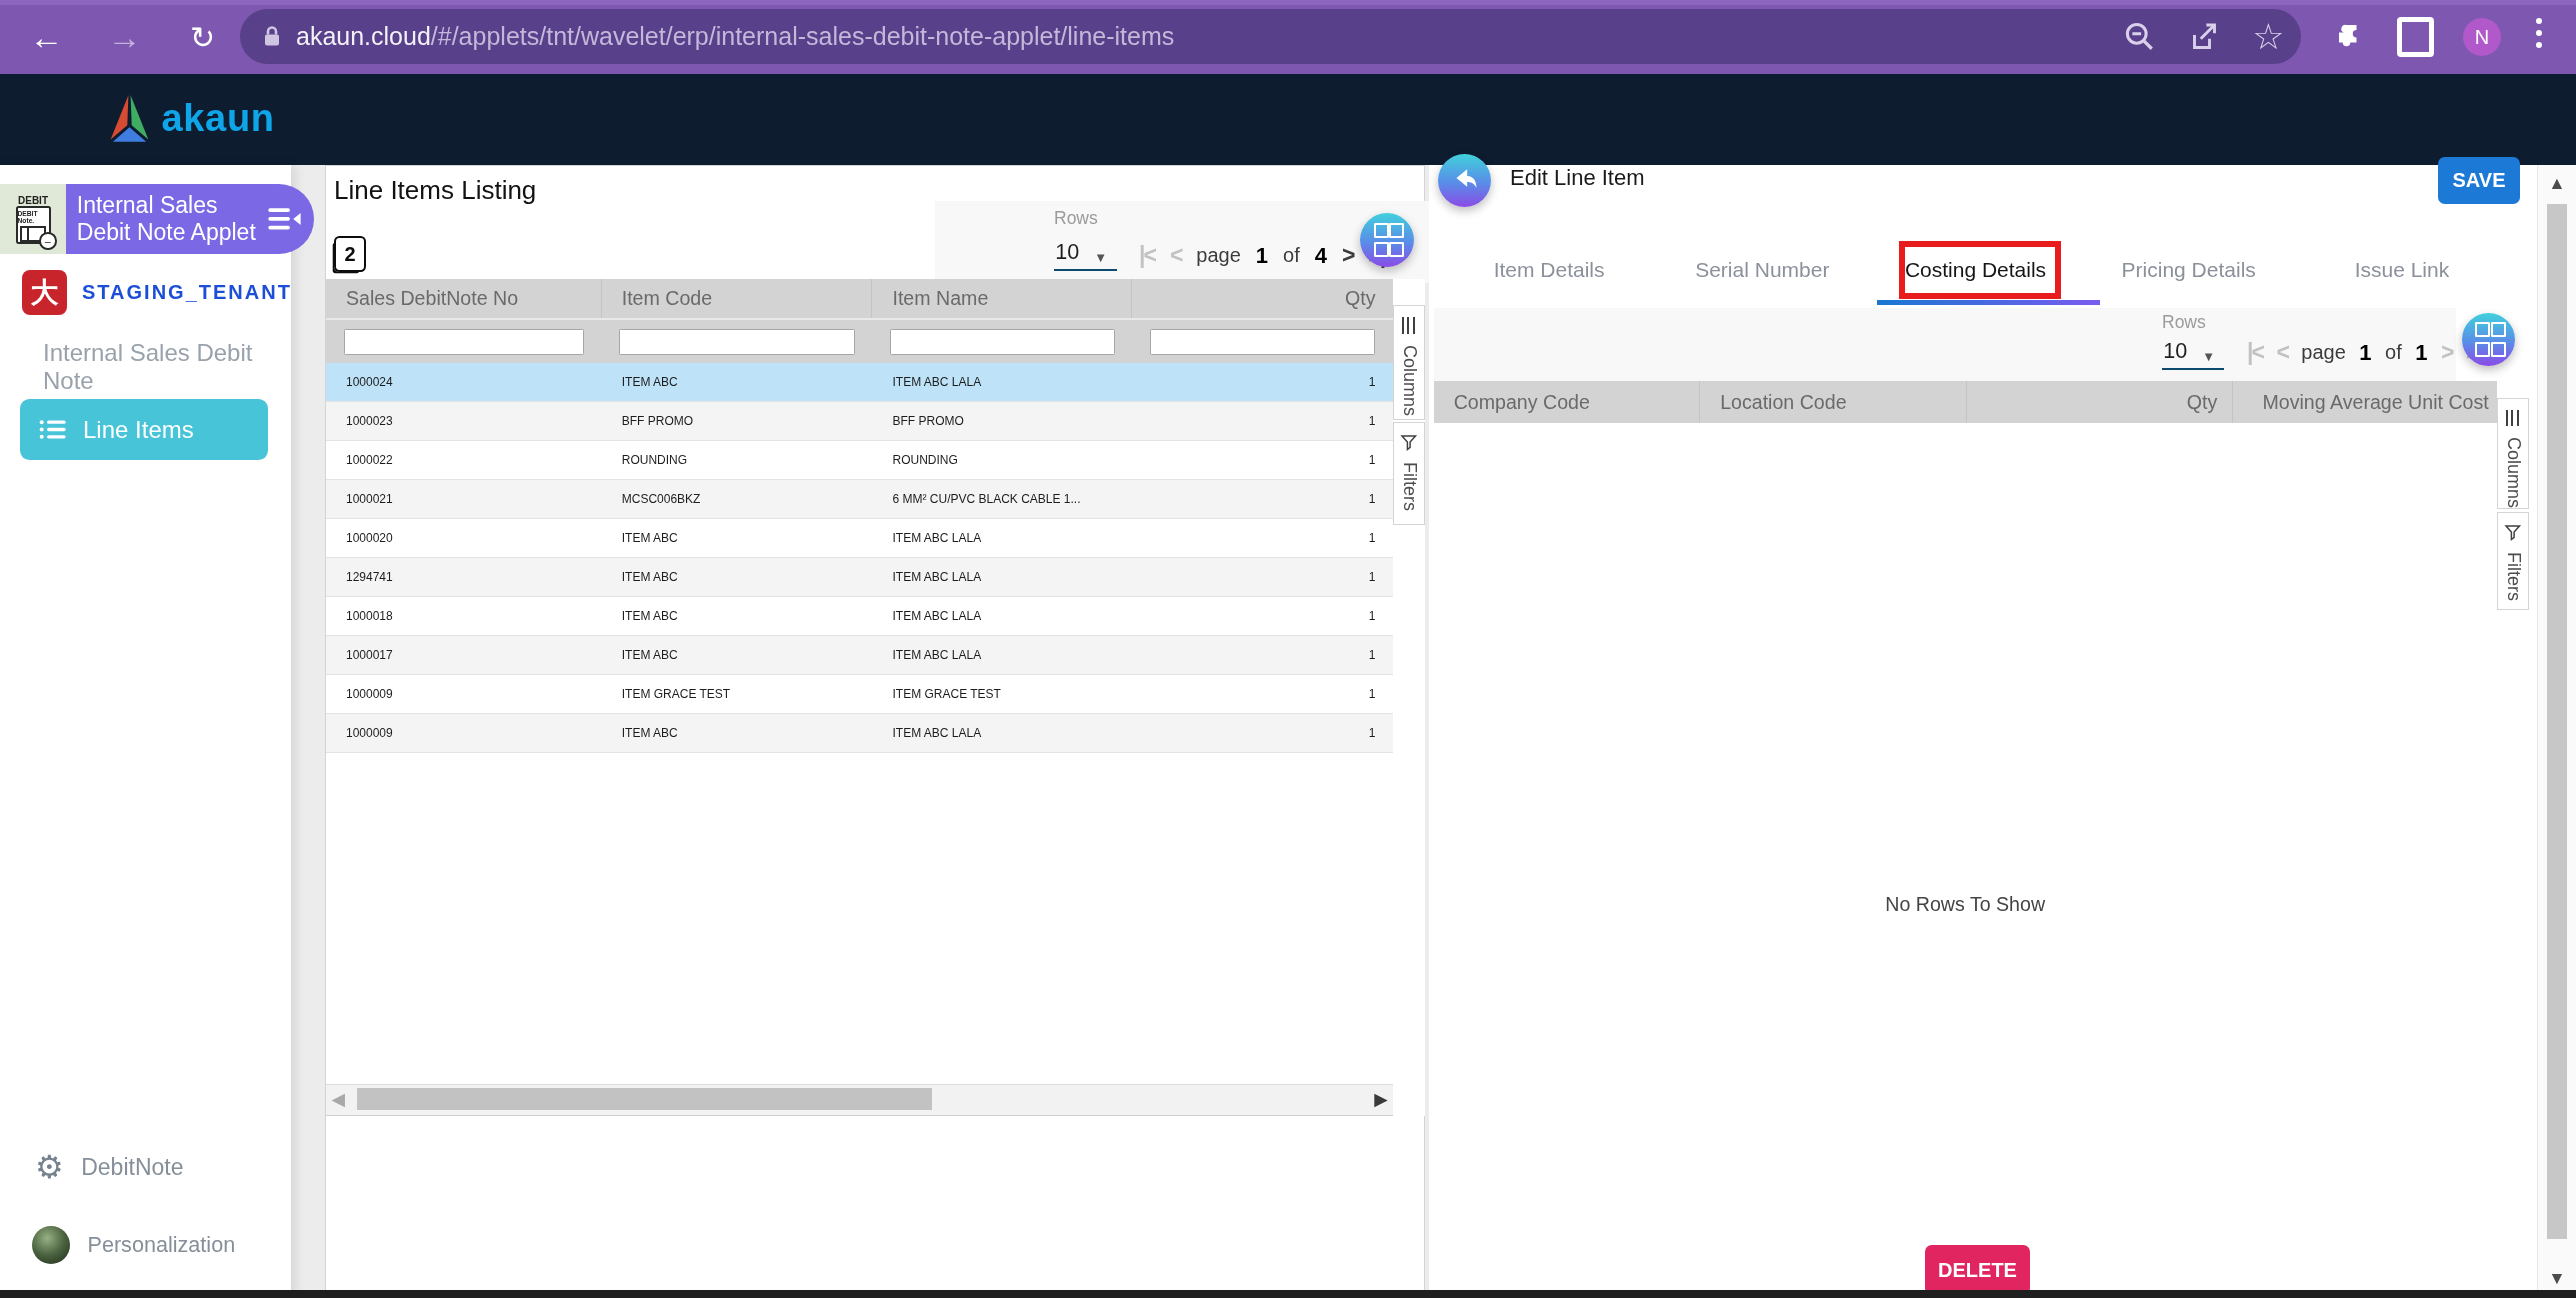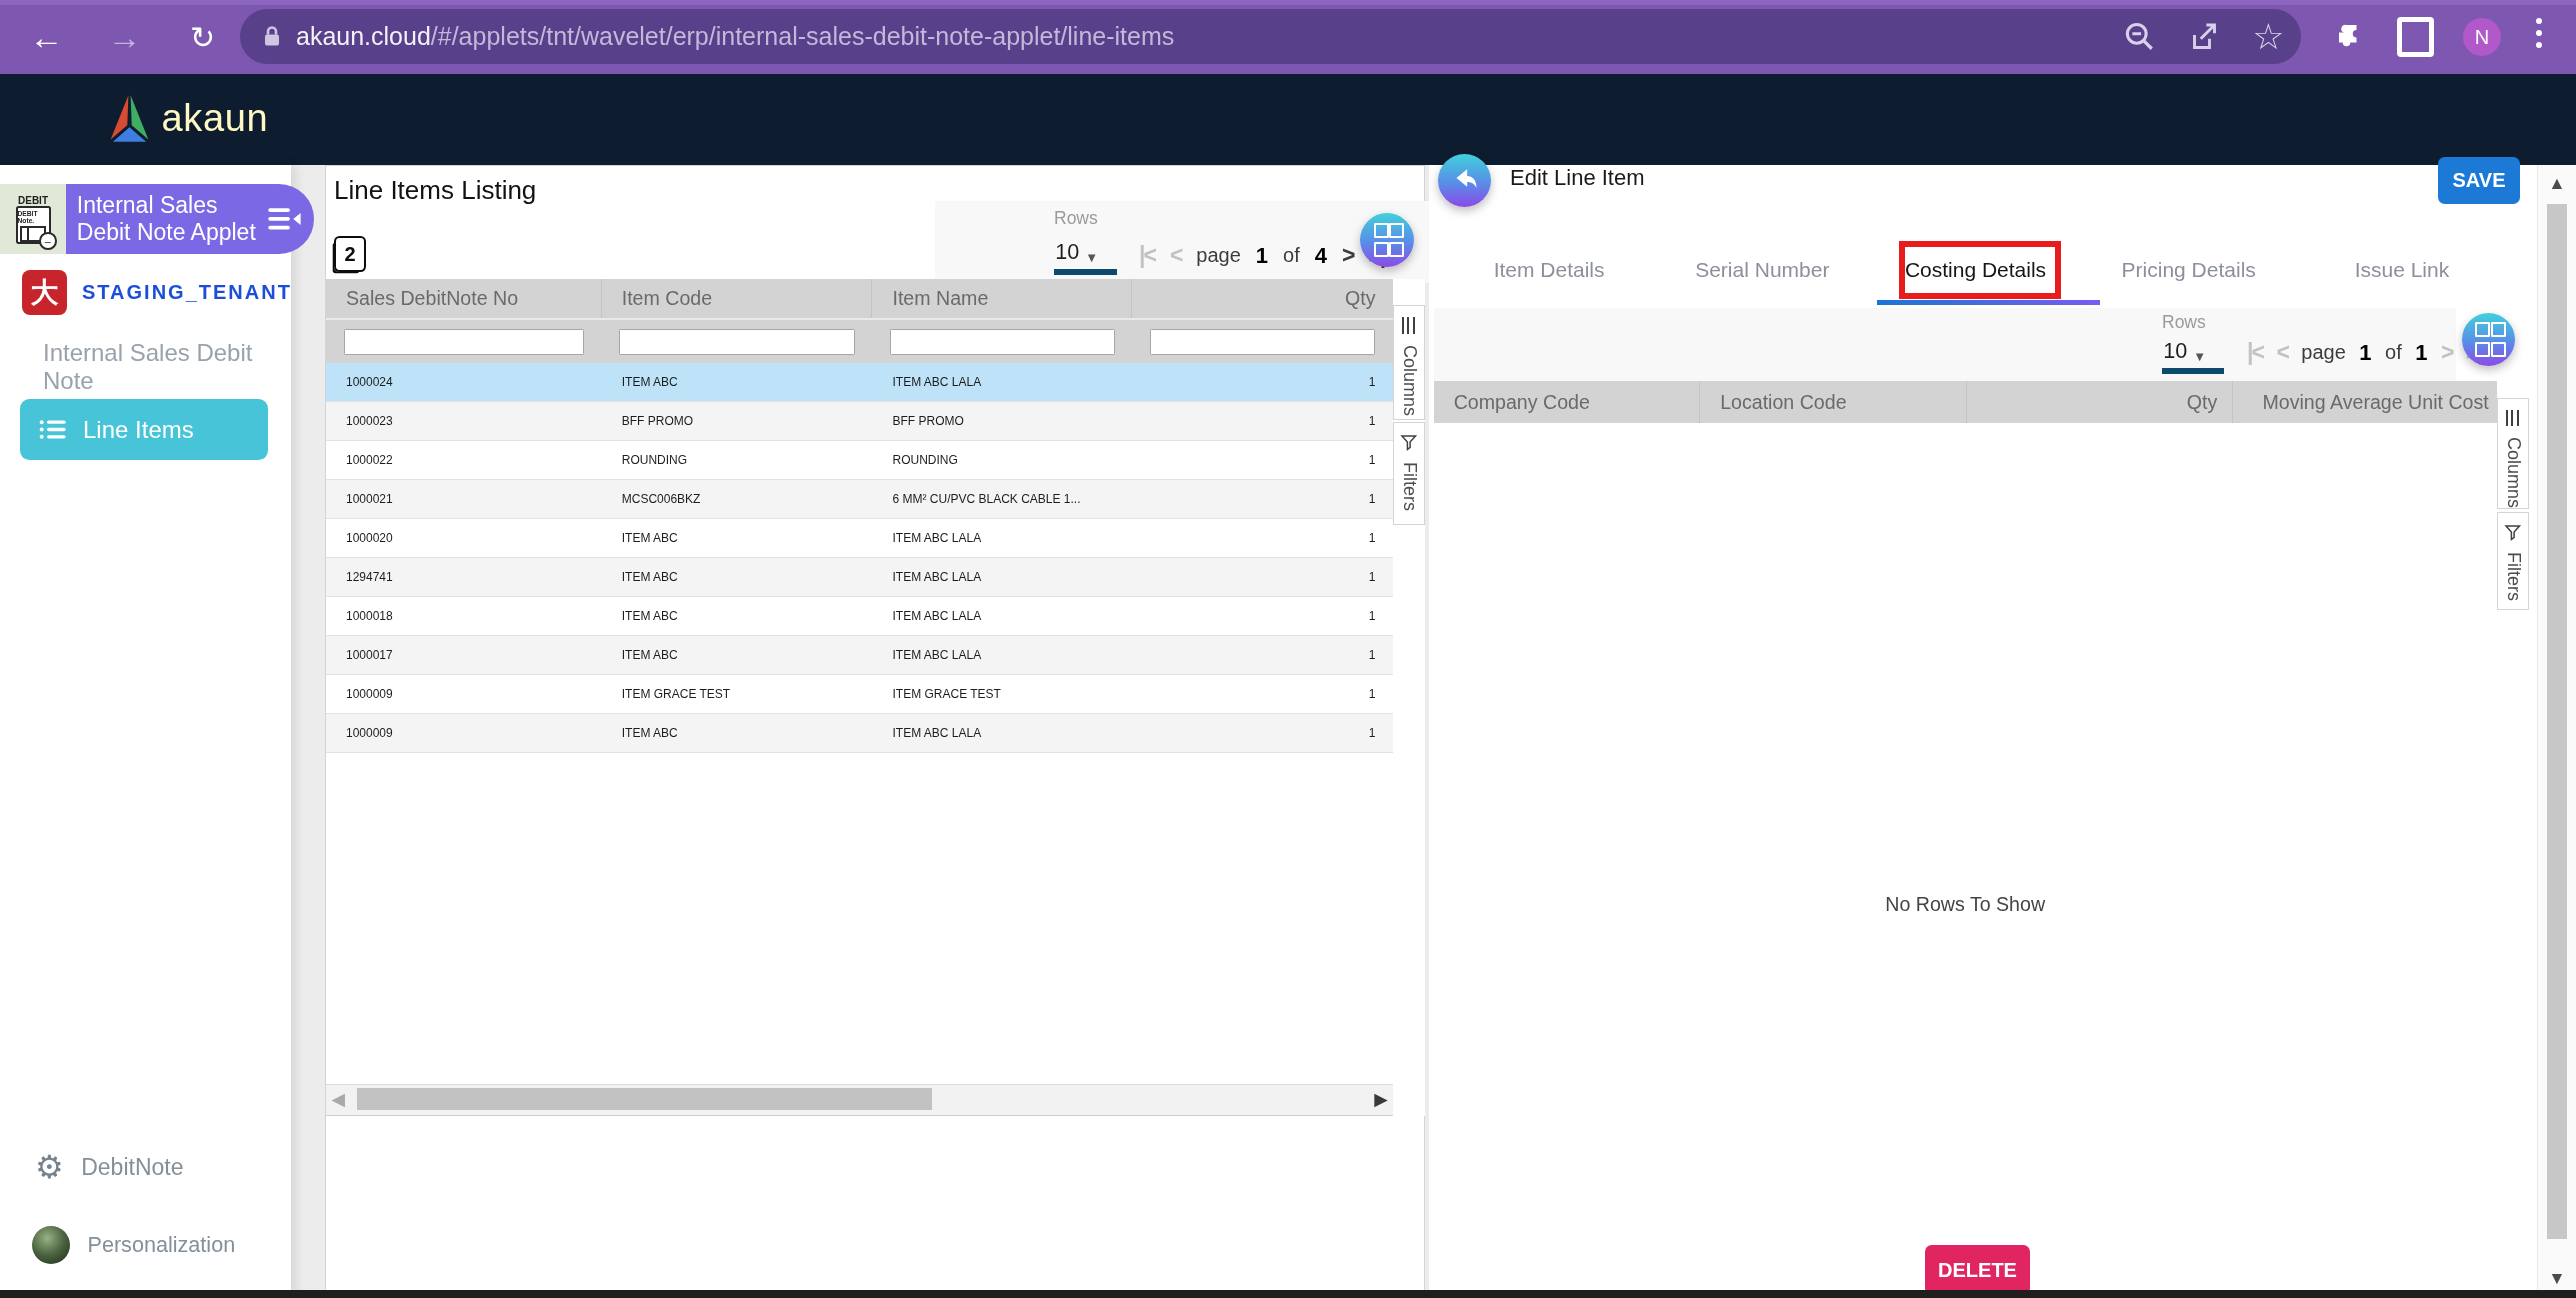--- a/index.html
+++ b/index.html
@@ -21,21 +21,21 @@
   .panel-ic{width:27px;height:30px;border:5.4px solid #fff;border-radius:4px;}
   .avatar-n{position:absolute;left:2463px;top:18px;width:38px;height:38px;border-radius:50%;
             background:#b158cb;color:#fff;display:flex;align-items:center;justify-content:center;
             font-size:20px;}
   .dots3{position:absolute;left:2536px;top:17.5px;display:flex;flex-direction:column;gap:6px;cursor:pointer;}
   .dots3 i{width:6px;height:6px;border-radius:50%;background:#fff;}
 
   
   .apphdr{position:absolute;left:0;top:74px;width:2576px;height:91px;background:#0e1c30;}
   .logo{position:absolute;left:107px;top:19px;display:flex;align-items:center;gap:9.4px;}
-  .logo-text{color:#fef9c3;font-size:38px;font-weight:400;letter-spacing:0.7px;}
+  .logo-text{color:#0ea5e9;font-size:38px;font-weight:700;letter-spacing:0.7px;}
   .hdr-avatar{position:absolute;left:2511px;top:93px;width:53px;height:53px;border-radius:50%;
               background:radial-gradient(circle at 35% 30%, #7d9b6d, #3c5a3a 55%, #1d2e20);}
 
   
   .sidebar{position:absolute;left:0;top:165px;width:291px;height:1133px;background:#fff;
            box-shadow:4px 0 10.8px rgba(0,0,0,.10);}
   .applet-ic{position:absolute;left:0;top:19px;width:66px;height:70px;background:#e0e8d7;
              display:flex;flex-direction:column;align-items:center;justify-content:center;}
   .applet-ic .t1{font-size:10px;font-weight:700;color:#222;}
   .applet-doc{width:35px;height:38px;border:2.7px solid #2a2a2a;border-radius:2.7px;position:relative;
@@ -66,22 +66,22 @@
   
   .listing{position:absolute;left:325px;top:165px;width:1100px;height:1133px;background:#fff;
            border:0.7px solid #d4d4d4;box-sizing:border-box;}
   .lt-title{position:absolute;left:8px;top:9.4px;font-size:26px;color:#121212;}
   .copy2{position:absolute;left:8px;top:70px;width:28px;height:32px;border:2.7px solid #0d0d0d;border-radius:5.4px;
          display:flex;align-items:center;justify-content:center;font-size:20px;font-weight:700;color:#0d0d0d;
          box-shadow:-4px 4px 0 -2.7px #0d0d0d;cursor:pointer;}
   .pagbar{position:absolute;display:flex;align-items:center;}
   .pag-bg-l{position:absolute;left:609px;top:35px;width:752px;height:82px;background:#f8f8f8;}
   .rows-lb{position:absolute;font-size:17.5px;color:#9b9b9b;}
-  .rows-sel{position:absolute;display:flex;align-items:flex-end;gap:6px;font-size:21.6px;color:#1e1e1e;
-            border-bottom:6px solid #0c4a6e;padding:0 4px 4px 1.3px;cursor:pointer;}
+  .rows-sel{position:absolute;display:flex;align-items:flex-end;gap:15px;font-size:21.6px;color:#1e1e1e;
+            border-bottom:2px solid #0c4a6e;padding:0 4px 4px 1.3px;cursor:pointer;}
   .rows-sel .caret{font-size:13px;color:#555;}
   .pgtxt{font-size:20px;color:#3c3c3c;}
   .pgnum{font-size:22px;color:#000;font-weight:700;}
   .pgarrow{font-size:23px;font-weight:600;letter-spacing:-2px;cursor:pointer;}
   .dis{color:#c2c2c2;} .ena{color:#3c3c3c;}
   .gradbtn{position:absolute;border-radius:50%;background:linear-gradient(180deg,#41d0dc 0%,#5a8ce8 55%,#8a4be6 100%);
            display:flex;align-items:center;justify-content:center;box-shadow:0 4px 9.4px rgba(0,0,0,.25);cursor:pointer;}
   .gridic{display:grid;grid-template-columns:10.8px 10.8px;gap:4.7px;}
   .gridic i{width:10.8px;height:10.8px;border:2.4px solid #fff;border-radius:1.3px;}
 

